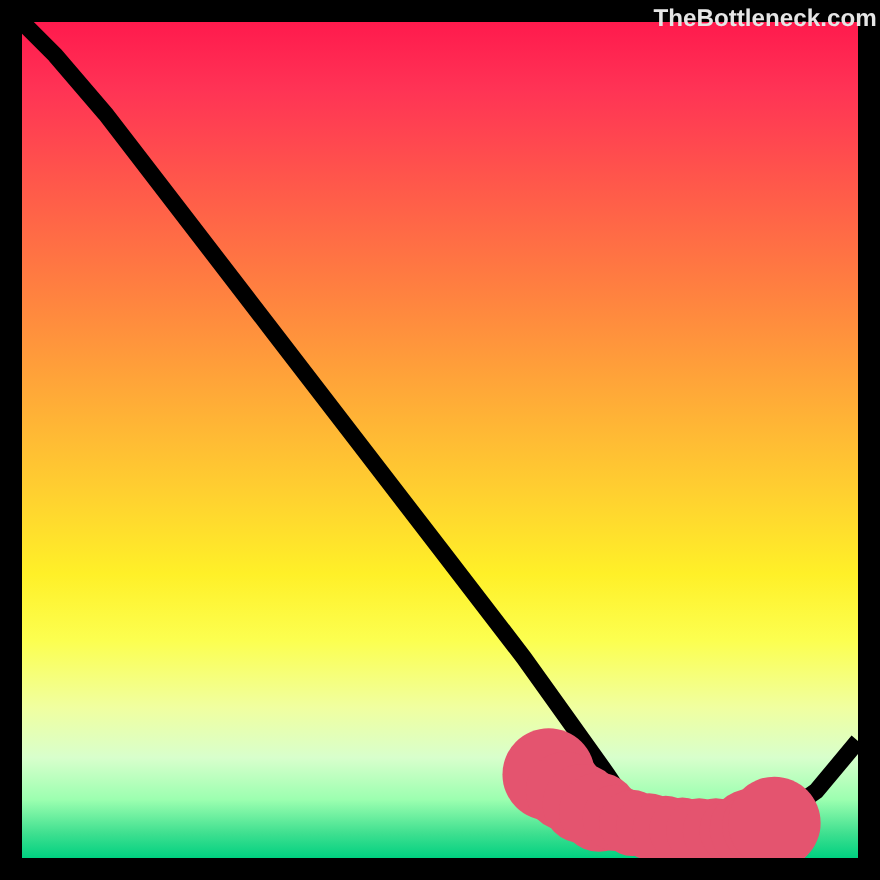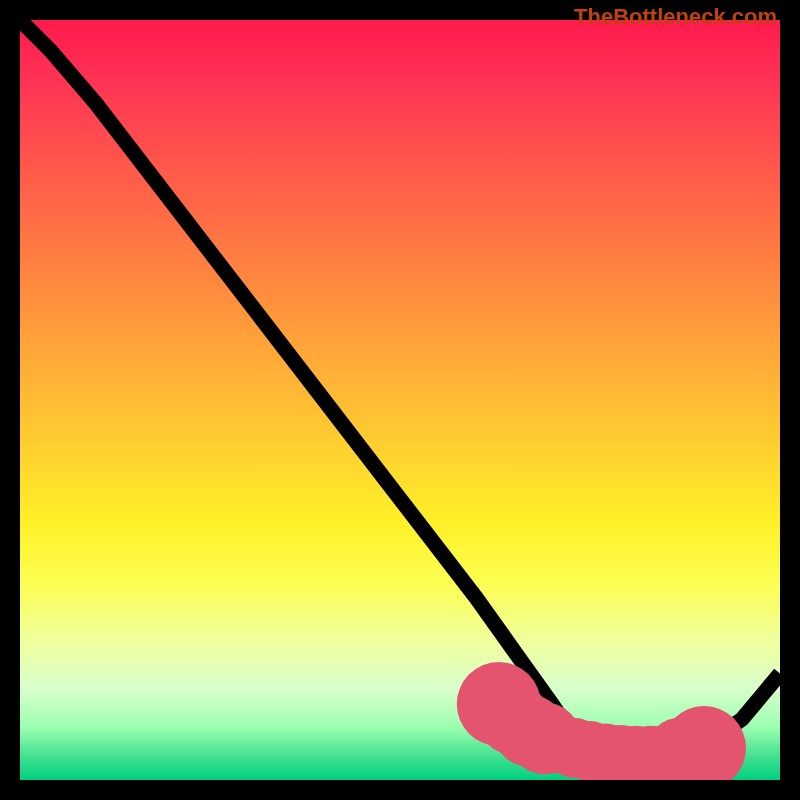--- a/index.html
+++ b/index.html
@@ -7,22 +7,22 @@
     width: 800px;
     height: 800px;
     background: #000;
     position: relative;
     font-family: Arial, sans-serif;
     overflow: hidden;
   }
   .watermark {
     position: absolute;
     top: 4px;
-    right: 23px;
-    color: #c2410c;
+    right: 3px;
+    color: #e5e5e5;
     font-size: 22px;
     font-weight: bold;
     z-index: 10;
   }
   .plot-area {
     position: absolute;
     left: 20px;
     top: 20px;
     width: 760px;
     height: 760px;

